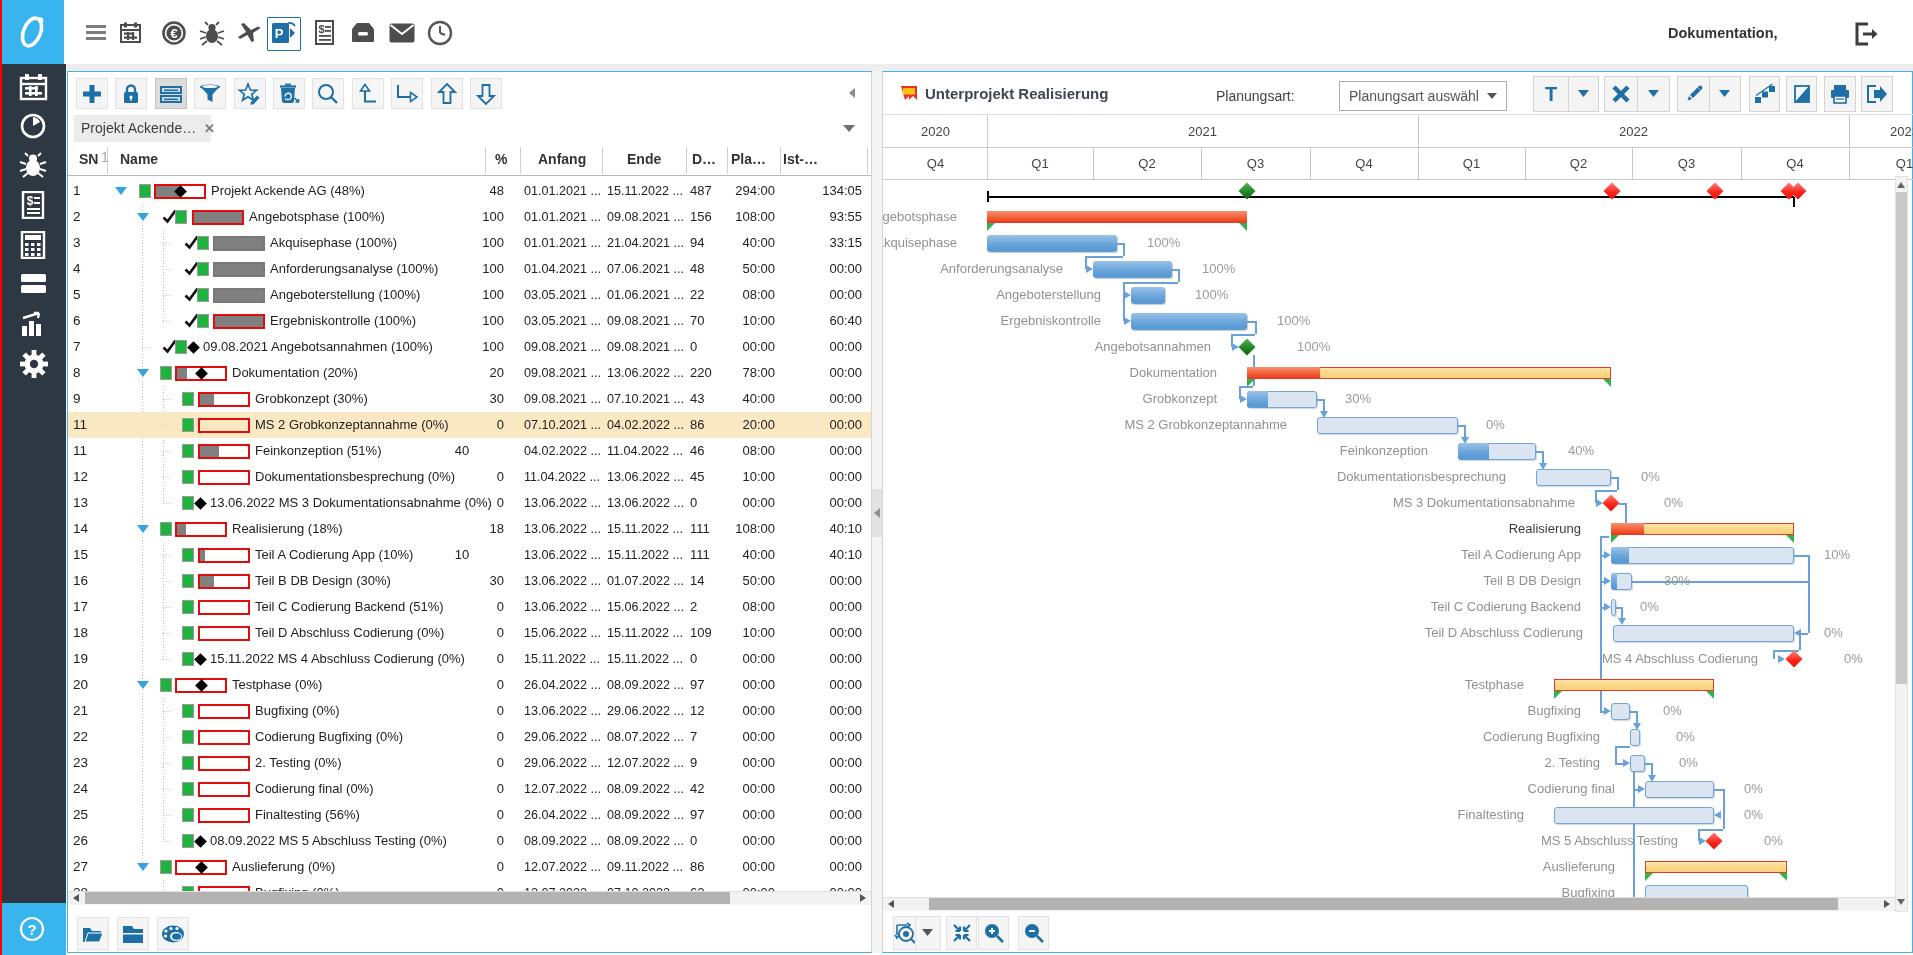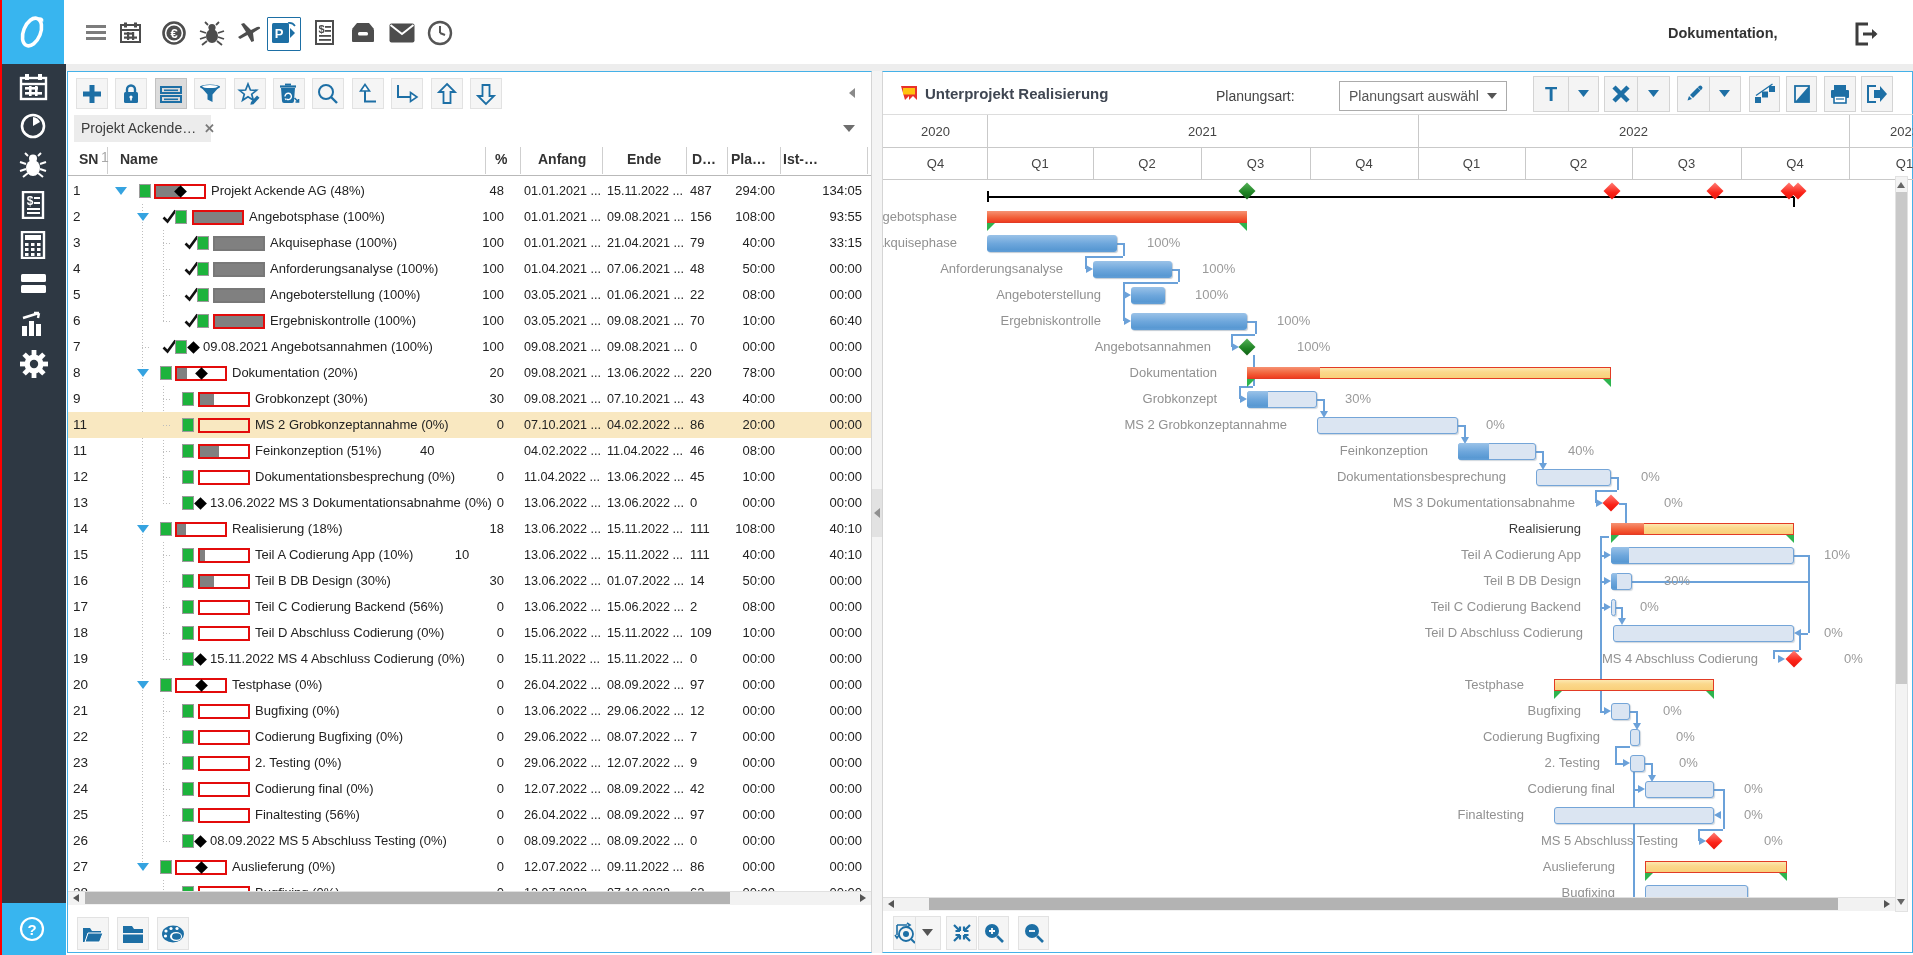--- a/index.html
+++ b/index.html
@@ -346,21 +346,21 @@
         <path d="M1.5 8.5 L5.5 12.5 L13.5 1.5" stroke="#111" stroke-width="2.6" fill="none"></path>
       </svg></div>
 <div class="gsq" style="left:129px;top:58px"></div>
 <div class="tbar tgray" style="left:145px;top:57.5px;width:52px;background:#fff">
       <div class="tfill" style="width:48px"></div>
     </div>
 <div class="cell" style="left:202px;top:57px">Akquisephase (100%)</div>
 <div class="cell" style="left:352px;top:57px;width:84px;text-align:right">100</div>
 <div class="cell" style="left:456px;top:58px;width:76px;overflow:hidden;font-size:12.6px">01.01.2021 ...</div>
 <div class="cell" style="left:539px;top:58px;width:76px;overflow:hidden;font-size:12.6px">21.04.2021 ...</div>
-<div class="cell" style="left:622px;top:57px">79</div>
+<div class="cell" style="left:622px;top:57px">94</div>
 <div class="cell" style="left:622px;top:57px;width:85px;text-align:right">40:00</div>
 <div class="cell" style="left:709px;top:57px;width:85px;text-align:right">33:15</div>
 <div class="row-num" style="top:83px">4</div>
 <div class="dots-h" style="left:95px;top:91px;width:9px"></div>
 <div class="chk" style="left:116px;top:83px"><svg width="15" height="15">
         <path d="M1.5 8.5 L5.5 12.5 L13.5 1.5" stroke="#111" stroke-width="2.6" fill="none"></path>
       </svg></div>
 <div class="gsq" style="left:129px;top:84px"></div>
 <div class="tbar tgray" style="left:145px;top:83.5px;width:52px;background:#fff">
       <div class="tfill" style="width:48px"></div>
@@ -457,21 +457,21 @@
 <div class="cell" style="left:622px;top:239px">86</div>
 <div class="cell" style="left:622px;top:239px;width:85px;text-align:right">20:00</div>
 <div class="cell" style="left:709px;top:239px;width:85px;text-align:right">00:00</div>
 <div class="row-num" style="top:265px">11</div>
 <div class="dots-h" style="left:95px;top:273px;width:9px"></div>
 <div class="gsq" style="left:114px;top:266px"></div>
 <div class="tbar tcrit" style="left:130px;top:265.5px;width:52px;background:#fff">
       <div class="tfill" style="width:19px"></div>
     </div>
 <div class="cell" style="left:187px;top:265px">Feinkonzeption (51%)</div>
-<div class="cell" style="left:352px;top:265px;width:84px;text-align:left">40</div>
+<div class="cell" style="left:352px;top:265px;width:84px;text-align:center">40</div>
 <div class="cell" style="left:456px;top:266px;width:76px;overflow:hidden;font-size:12.6px">04.02.2022 ...</div>
 <div class="cell" style="left:539px;top:266px;width:76px;overflow:hidden;font-size:12.6px">11.04.2022 ...</div>
 <div class="cell" style="left:622px;top:265px">46</div>
 <div class="cell" style="left:622px;top:265px;width:85px;text-align:right">08:00</div>
 <div class="cell" style="left:709px;top:265px;width:85px;text-align:right">00:00</div>
 <div class="row-num" style="top:291px">12</div>
 <div class="dots-h" style="left:95px;top:299px;width:9px"></div>
 <div class="gsq" style="left:114px;top:292px"></div>
 <div class="tbar tcrit" style="left:130px;top:291.5px;width:52px;background:#fff"></div>
 <div class="cell" style="left:187px;top:291px">Dokumentationsbesprechung (0%)</div>
@@ -528,21 +528,21 @@
 <div class="cell" style="left:352px;top:395px;width:84px;text-align:right">30</div>
 <div class="cell" style="left:456px;top:396px;width:76px;overflow:hidden;font-size:12.6px">13.06.2022 ...</div>
 <div class="cell" style="left:539px;top:396px;width:76px;overflow:hidden;font-size:12.6px">01.07.2022 ...</div>
 <div class="cell" style="left:622px;top:395px">14</div>
 <div class="cell" style="left:622px;top:395px;width:85px;text-align:right">50:00</div>
 <div class="cell" style="left:709px;top:395px;width:85px;text-align:right">00:00</div>
 <div class="row-num" style="top:421px">17</div>
 <div class="dots-h" style="left:95px;top:429px;width:9px"></div>
 <div class="gsq" style="left:114px;top:422px"></div>
 <div class="tbar tcrit" style="left:130px;top:421.5px;width:52px;background:#fff"></div>
-<div class="cell" style="left:187px;top:421px">Teil C Codierung Backend (56%)</div>
+<div class="cell" style="left:187px;top:421px">Teil C Codierung Backend (51%)</div>
 <div class="cell" style="left:352px;top:421px;width:84px;text-align:right">0</div>
 <div class="cell" style="left:456px;top:422px;width:76px;overflow:hidden;font-size:12.6px">13.06.2022 ...</div>
 <div class="cell" style="left:539px;top:422px;width:76px;overflow:hidden;font-size:12.6px">15.06.2022 ...</div>
 <div class="cell" style="left:622px;top:421px">2</div>
 <div class="cell" style="left:622px;top:421px;width:85px;text-align:right">08:00</div>
 <div class="cell" style="left:709px;top:421px;width:85px;text-align:right">00:00</div>
 <div class="row-num" style="top:447px">18</div>
 <div class="dots-h" style="left:95px;top:455px;width:9px"></div>
 <div class="gsq" style="left:114px;top:448px"></div>
 <div class="tbar tcrit" style="left:130px;top:447.5px;width:52px;background:#fff"></div>

